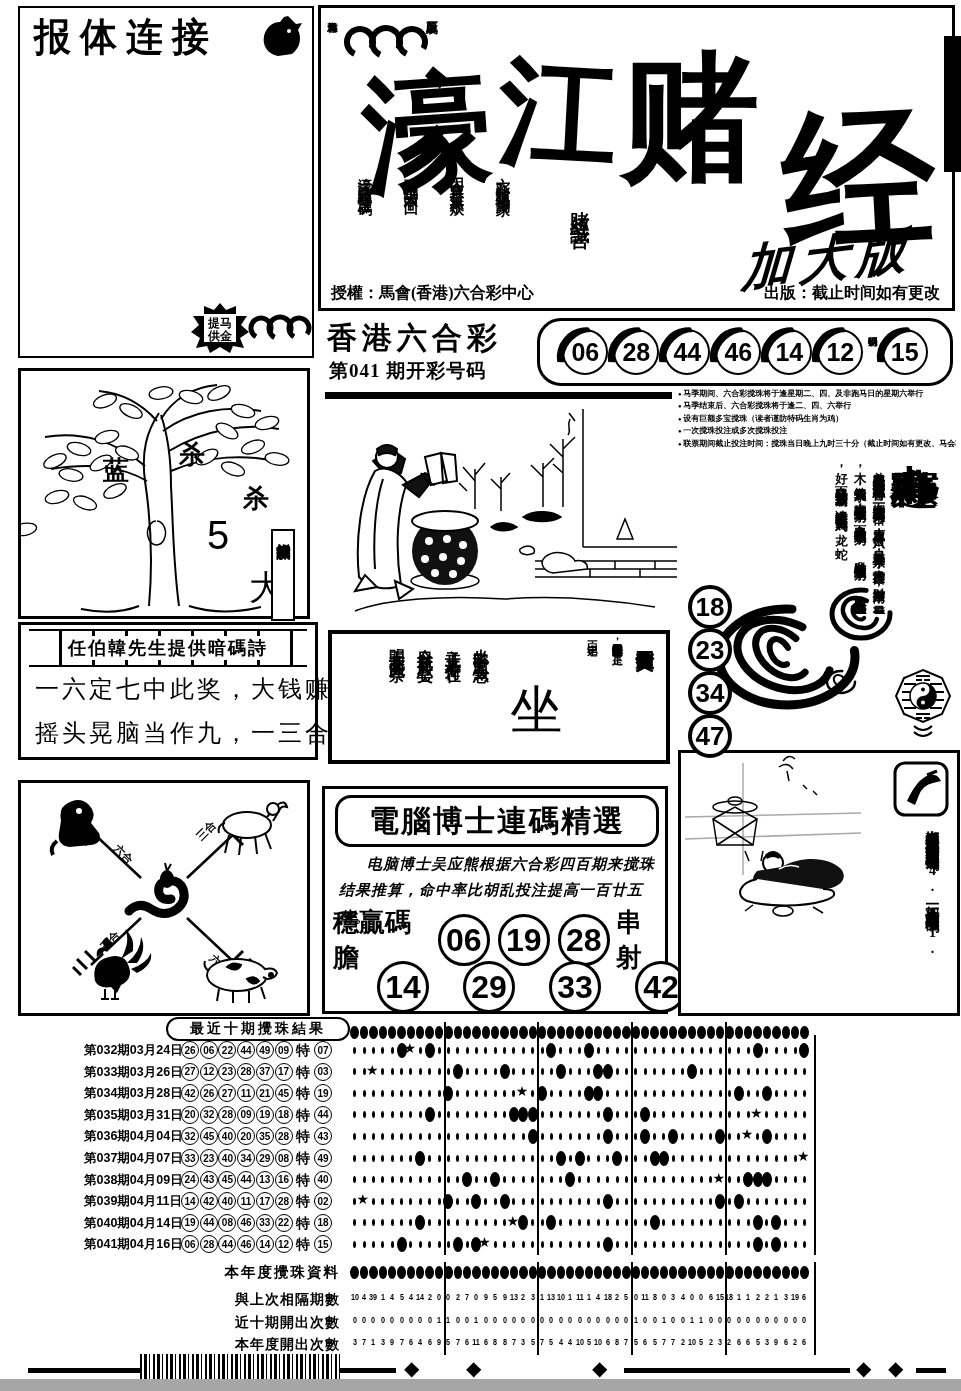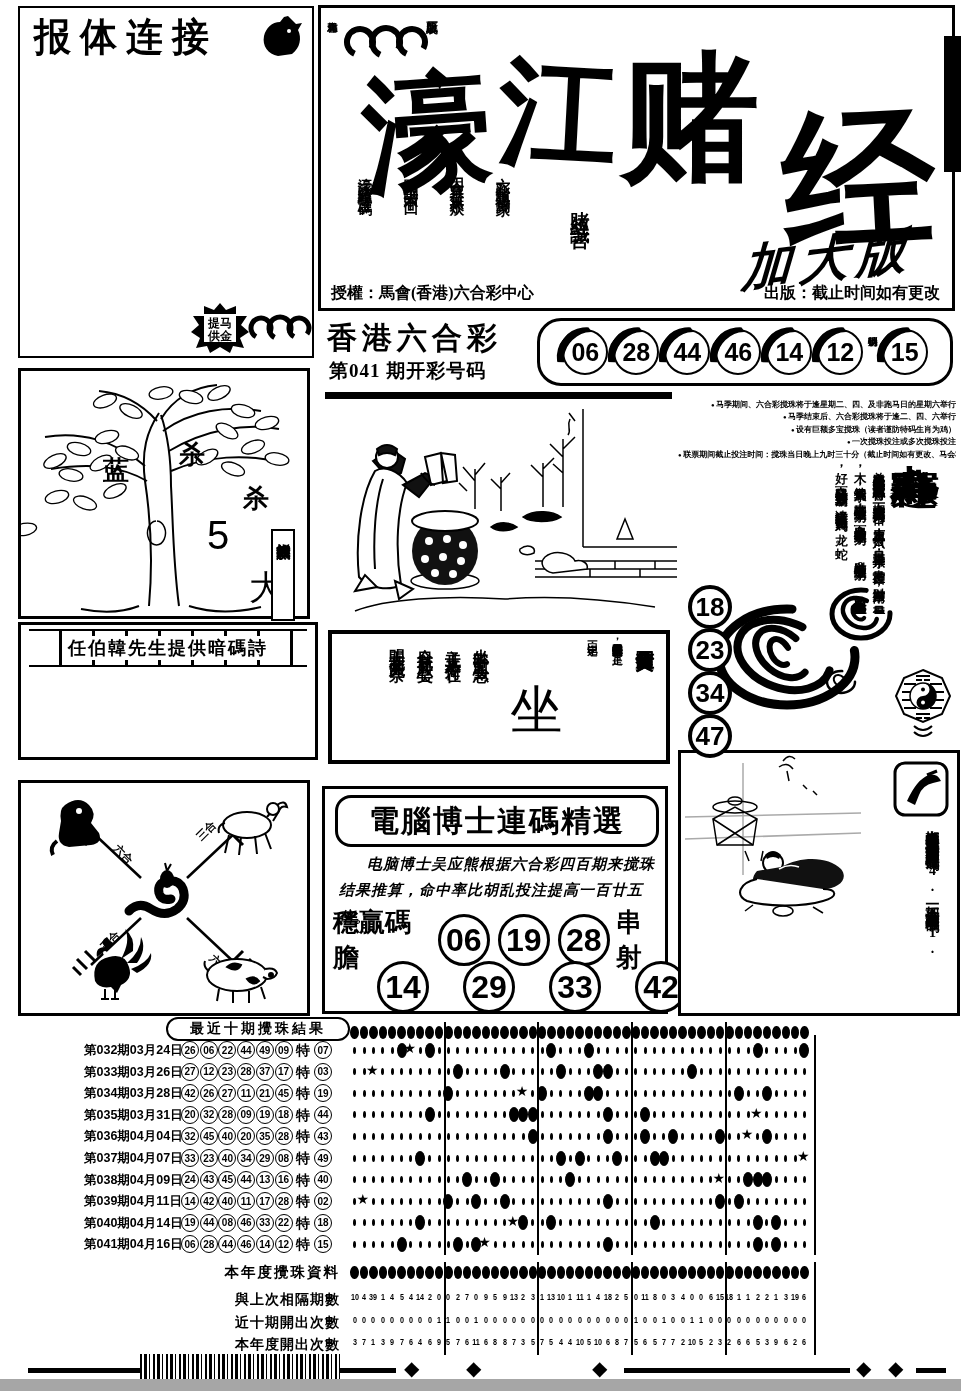--- a/index.html
+++ b/index.html
@@ -220,21 +220,21 @@
       <path d="M50,72 C36,96 30,140 34,178 C44,190 64,192 76,186 C70,150 72,110 82,84 C74,72 60,66 50,72 z"></path>
       <path d="M58,80 C50,104 48,140 50,170" fill="none"></path>
       <path d="M78,86 l22,-12 l10,4 l-16,20 z" fill="#111"></path>
       <path d="M100,58 l16,-4 l6,28 l-16,4 z M116,54 l14,2 l2,26 l-14,2 z"></path>
       <path d="M96,74 q6,10 14,12" fill="none"></path>
       <path d="M40,176 l-10,16 l22,-4 z M70,182 l4,18 l14,-10 z"></path>
     </g>
   </svg>
 
   <div class="abs" style="left:678px;top:386px;width:278px;">
-    <div id="betting-bullets" style="margin-top:13px;text-align:right;">
+    <div id="betting-bullets" style="margin-top:2px;">
         <div class="bullet">马季期间、六合彩搅珠将于逢星期二、四、及非跑马日的星期六举行</div>
         <div class="bullet">马季结束后、六合彩搅珠将于逢二、四、六举行</div>
         <div class="bullet">设有巨额多宝搅珠（读者谨防特码生肖为鸡）</div>
         <div class="bullet">一次搅珠投注或多次搅珠投注</div>
         <div class="bullet">联票期间截止投注时间：搅珠当日晚上九时三十分（截止时间如有更改、马会将另行公布）</div>
       </div>
   </div>
 
   <div class="abs vt" style="left:668px;top:462px;width:220px;height:152px;font-size:12.5px;line-height:1.5;letter-spacing:1px;font-weight:bold;overflow:hidden;">曾名先生研究中国玄学数十载颇有心得。下期六合彩开奖为四月十一日，农历二月二十六日，是日喜神正东，贵神正西，财神东南，是日五行属木，纳音属水，喜神幸运数字为一，而贵神幸运数字为3，财神幸运数字为8，依照五行推算幸运数字单数看好，而特码已连续多期开双，读者谨防特码生肖为鸡、龙、蛇。</div>
 
@@ -273,20 +273,22 @@
     <path d="M29,15 a13,13 0 0 1 0,26 a6.5,6.5 0 0 1 0,-13 a6.5,6.5 0 0 0 0,-13 z" fill="#000"></path>
     <circle cx="29" cy="21.5" r="2" fill="#000"></circle>
       <circle cx="29" cy="34.5" r="2" fill="#fff"></circle>
     <path d="M20,58 q9,8 18,0 M20,64 q9,8 18,0" stroke="#000" fill="none" stroke-width="2"></path>
   </svg>
 
   <div class="box" style="left:18px;top:622px;width:300px;height:138px;">
     <div class="abs" style="left:8px;top:4px;width:278px;height:34px;border:2px solid #000;border-left:none;border-right:none;background:repeating-linear-gradient(90deg,#fff 0 30px,#000 30px 33px);display:flex;align-items:center;justify-content:center;">
       <span style="background:#fff;padding:0 6px;font-size:18px;font-weight:900;letter-spacing:2px;">任伯韓先生提供暗碼詩</span>
     </div>
+    <div class="abs nowrap" style="left:14px;top:48px;font-size:24px;letter-spacing:3px;">一六定七中此奖，大钱赚</div>
+    <div class="abs nowrap" style="left:14px;top:92px;font-size:24px;letter-spacing:3px;">摇头晃脑当作九，一三合</div>
   </div>
 
   <div class="box" style="left:328px;top:630px;width:342px;height:134px;border-width:4px;">
     <div class="vt" style="position:absolute;right:4px;top:0;height:122px;padding:2px 4px;">
       <div style="font-size:19px;font-weight:900;letter-spacing:0px;margin-left:6px;">圖文自有黄金屋</div>
       <div style="font-size:10.5px;font-weight:bold;line-height:1.8;margin-left:8px;max-height:118px;">今期寻宝图中的人正在摇头晃脑做学问，正是：</div>
       <div style="font-size:10.5px;font-weight:bold;margin-left:14px;">一字记之曰：</div>
       <div style="font-size:52px;margin:6px 8px 0 10px;">坐</div>
       <div id="gh-poem" style="display:flex;flex-direction:column;gap:0;">
           <div style="font-size: 16px; font-weight: bold; letter-spacing: 3px; margin-left: 7px;">坐卧不前心头急</div>

